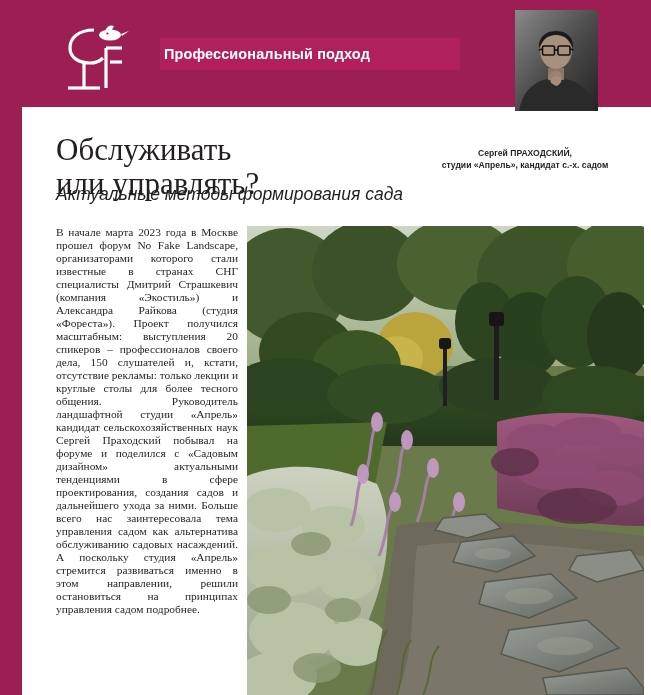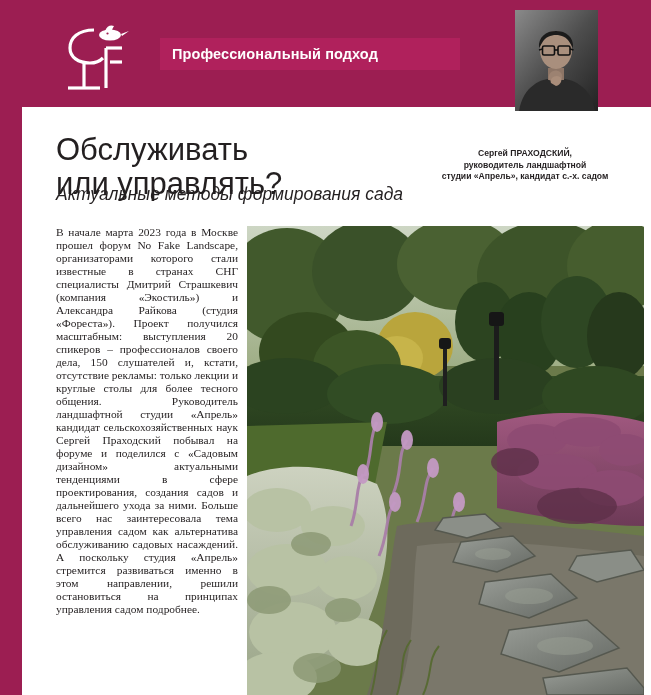--- a/index.html
+++ b/index.html
@@ -30,21 +30,21 @@
   }
 
   
   .header-rubric {
     position: absolute;
     left: 160px; top: 38px;
     width: 300px; height: 32px;
     background: #b0215c;
     display: flex;
     align-items: center;
-    padding-left: 12px;
+    padding-left: 4px;
   }
   .header-rubric span {
     color: #ffffff;
     font-family: "Liberation Sans", sans-serif;
     font-weight: bold;
     font-size: 14.5px;
     letter-spacing: 0.1px;
   }
 
   
@@ -80,21 +80,21 @@
     color: #231f20;
     font-weight: bold;
     margin-top: 28px;
   }
 
   
   .headline {
     position: absolute;
     left: 56px; top: 112px;
     width: 380px;
-    font-family: Liberation Sans, sans-serif;
+    font-family: Liberation Serif, serif;
     font-size: 31px;
     line-height: 34px;
     color: #231f20;
     font-weight: normal;
   }
   .headline .l2 { display: block; }
 
   .subhead {
     position: absolute;
     left: 56px; top: 184px;
@@ -190,21 +190,20 @@
       <path d="M55 39 l3.5 1"></path>
     </g>
 
     <path d="M34 70 C32 62 40 58 45 62 C49 65 47 72 42 73 Z" fill="#9c8271"></path>
     <path d="M36 73 C34 68 41 64 45 67 C48 69 46 75 41 76 Z" fill="#a98d7a"></path>
   </svg>
 </div>
 
 <div class="author-caption">
   <div>Сергей ПРАХОДСКИЙ,</div>
-  <div>руководитель ландшафтной</div>
   <div>студии «Апрель», кандидат с.-х. садом</div>
 </div>
 
 <h1 class="headline">
   <span class="l1">Обслуживать</span>
   <span class="l2">или управлять?</span>
 </h1>
 
 <div class="subhead">Актуальные методы формирования сада</div>
 

